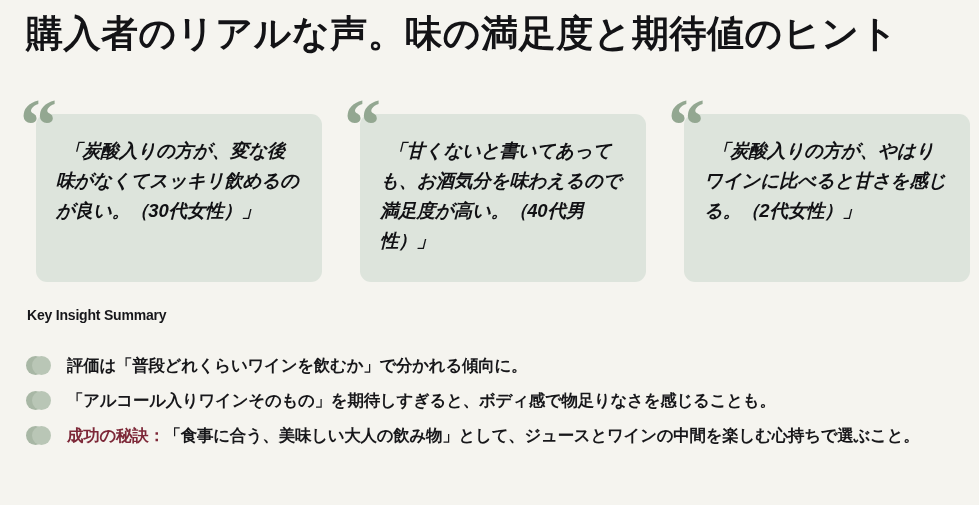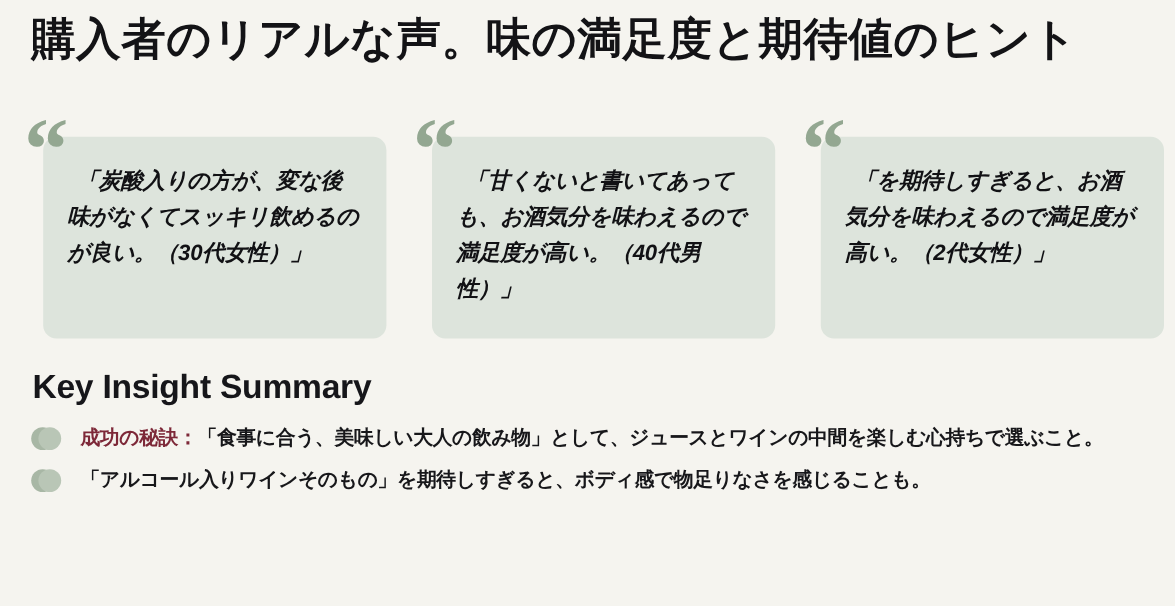--- a/index.html
+++ b/index.html
@@ -82,21 +82,21 @@
     font-style:italic;
     color:#111114;
     letter-spacing:-0.2px;
     text-indent:8px;
   }
 
   
   .ki-heading{
     position:absolute;
     left:27px; top:307px;
-    font-size:28px;
+    font-size:14px;
     font-weight:700;
     letter-spacing:-0.2px;
     color:#16161a;
   }
 
   .bullets{
     position:absolute;
     left:24px; top:352px;
     width:940px;
   }
@@ -156,41 +156,48 @@
 
     <div class="card-wrap">
       <div class="card"></div>
       <div class="qmark">“</div>
       <div class="qtext">「甘くないと書いてあっても、お酒気分を味わえるので満足度が高い。（40代男性）」</div>
     </div>
 
     <div class="card-wrap">
       <div class="card"></div>
       <div class="qmark">“</div>
-      <div class="qtext">「を期待しすぎると、お酒気分を味わえるので満足度が高い。（2代女性）」</div>
+      <div class="qtext">「炭酸入りの方が、やはりワインに比べると甘さを感じる。（2代女性）」</div>
     </div>
 
   </div>
 
   <div class="ki-heading">Key Insight Summary</div>
 
   <div class="bullets">
 
+    <div class="bullet">
+      <span class="b-icon">
+        <i class="back"></i>
+          <i class="front"></i>
+      </span>
+      <span>評価は「普段どれくらいワインを飲むか」で分かれる傾向に。</span>
+    </div>
+
+    <div class="bullet">
+      <span class="b-icon">
+        <i class="back"></i>
+          <i class="front"></i>
+      </span>
+      <span>「アルコール入りワインそのもの」を期待しすぎると、ボディ感で物足りなさを感じることも。</span>
+    </div>
 
     <div class="bullet">
       <span class="b-icon">
         <i class="back"></i>
           <i class="front"></i>
       </span>
       <span class="accent">成功の秘訣：</span><span>「食事に合う、美味しい大人の飲み物」として、ジュースとワインの中間を楽しむ心持ちで選ぶこと。</span>
     </div>
 
-    <div class="bullet">
-      <span class="b-icon">
-        <i class="back"></i>
-          <i class="front"></i>
-      </span>
-      <span>「アルコール入りワインそのもの」を期待しすぎると、ボディ感で物足りなさを感じることも。</span>
-    </div>
-
   </div>
 
 </div>
 
 </body></html>

